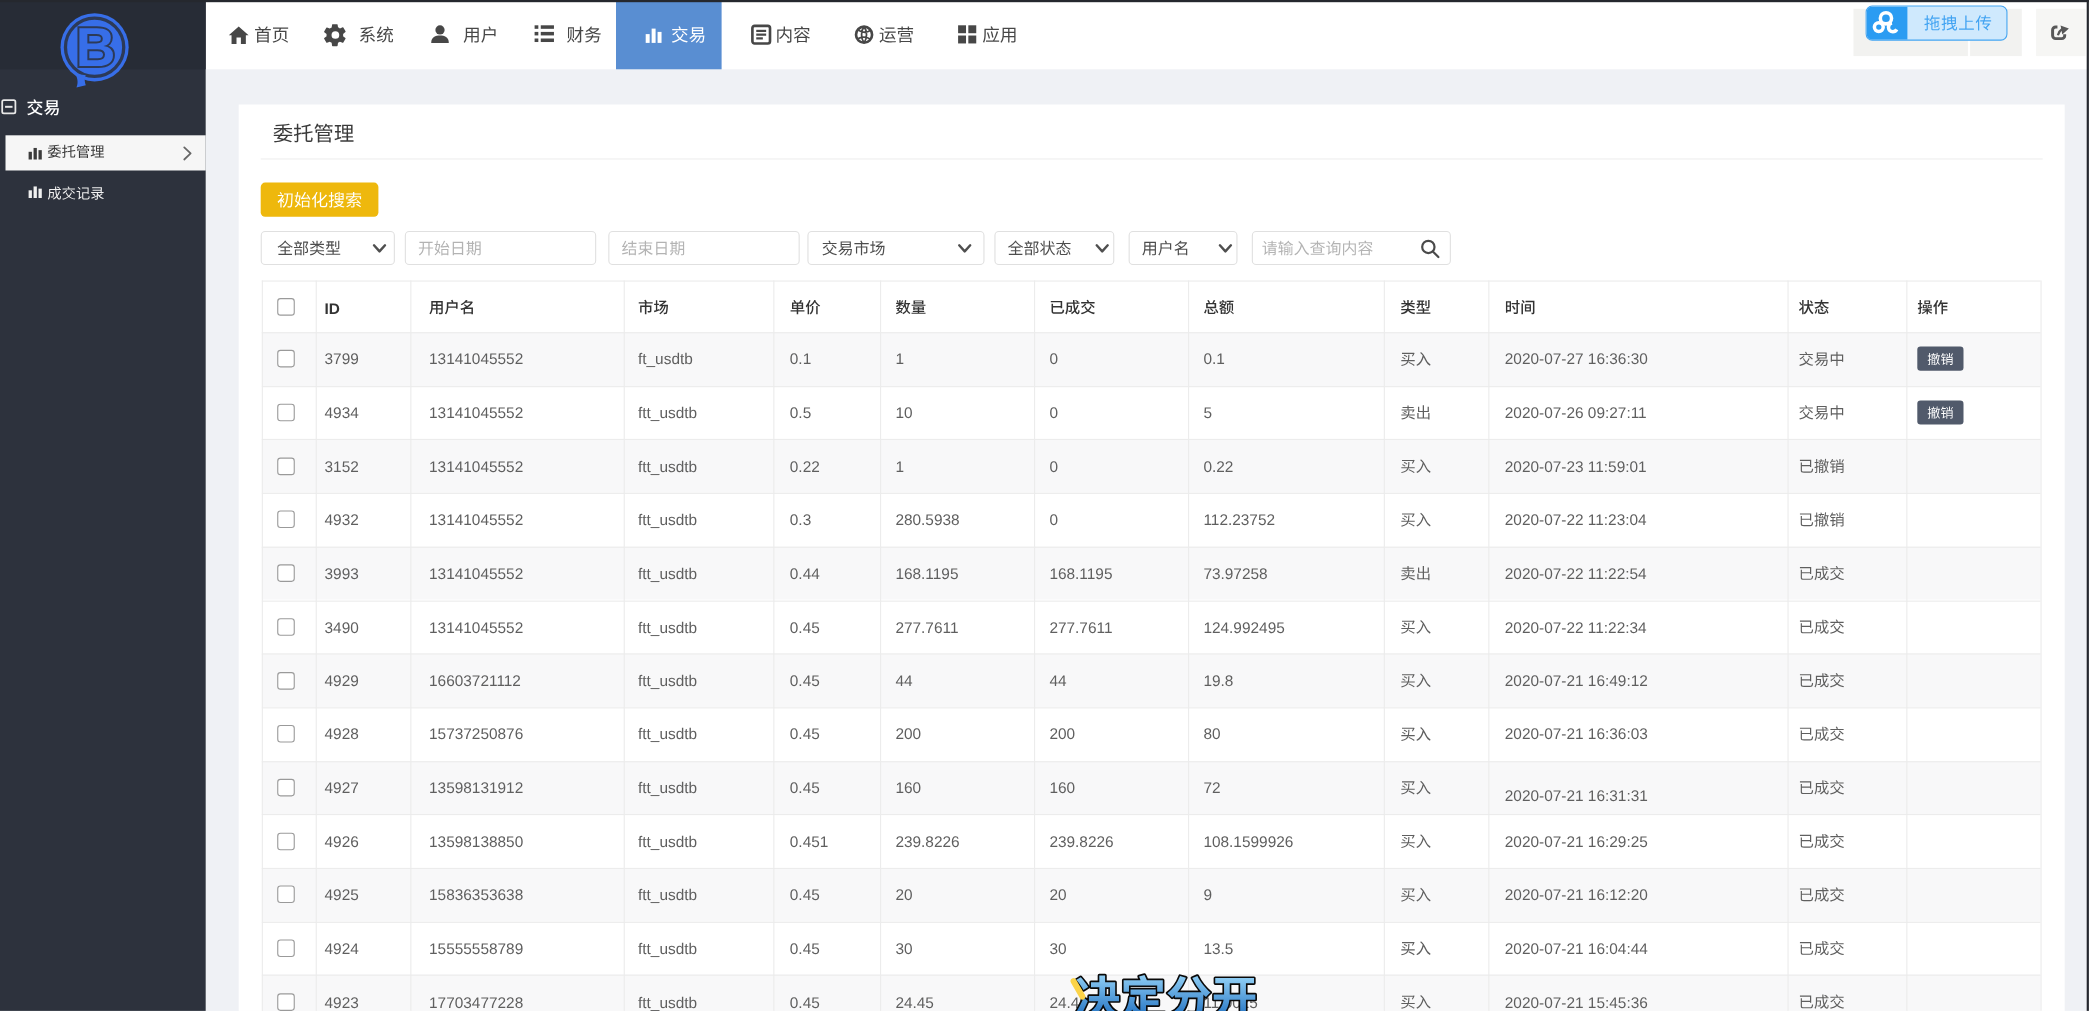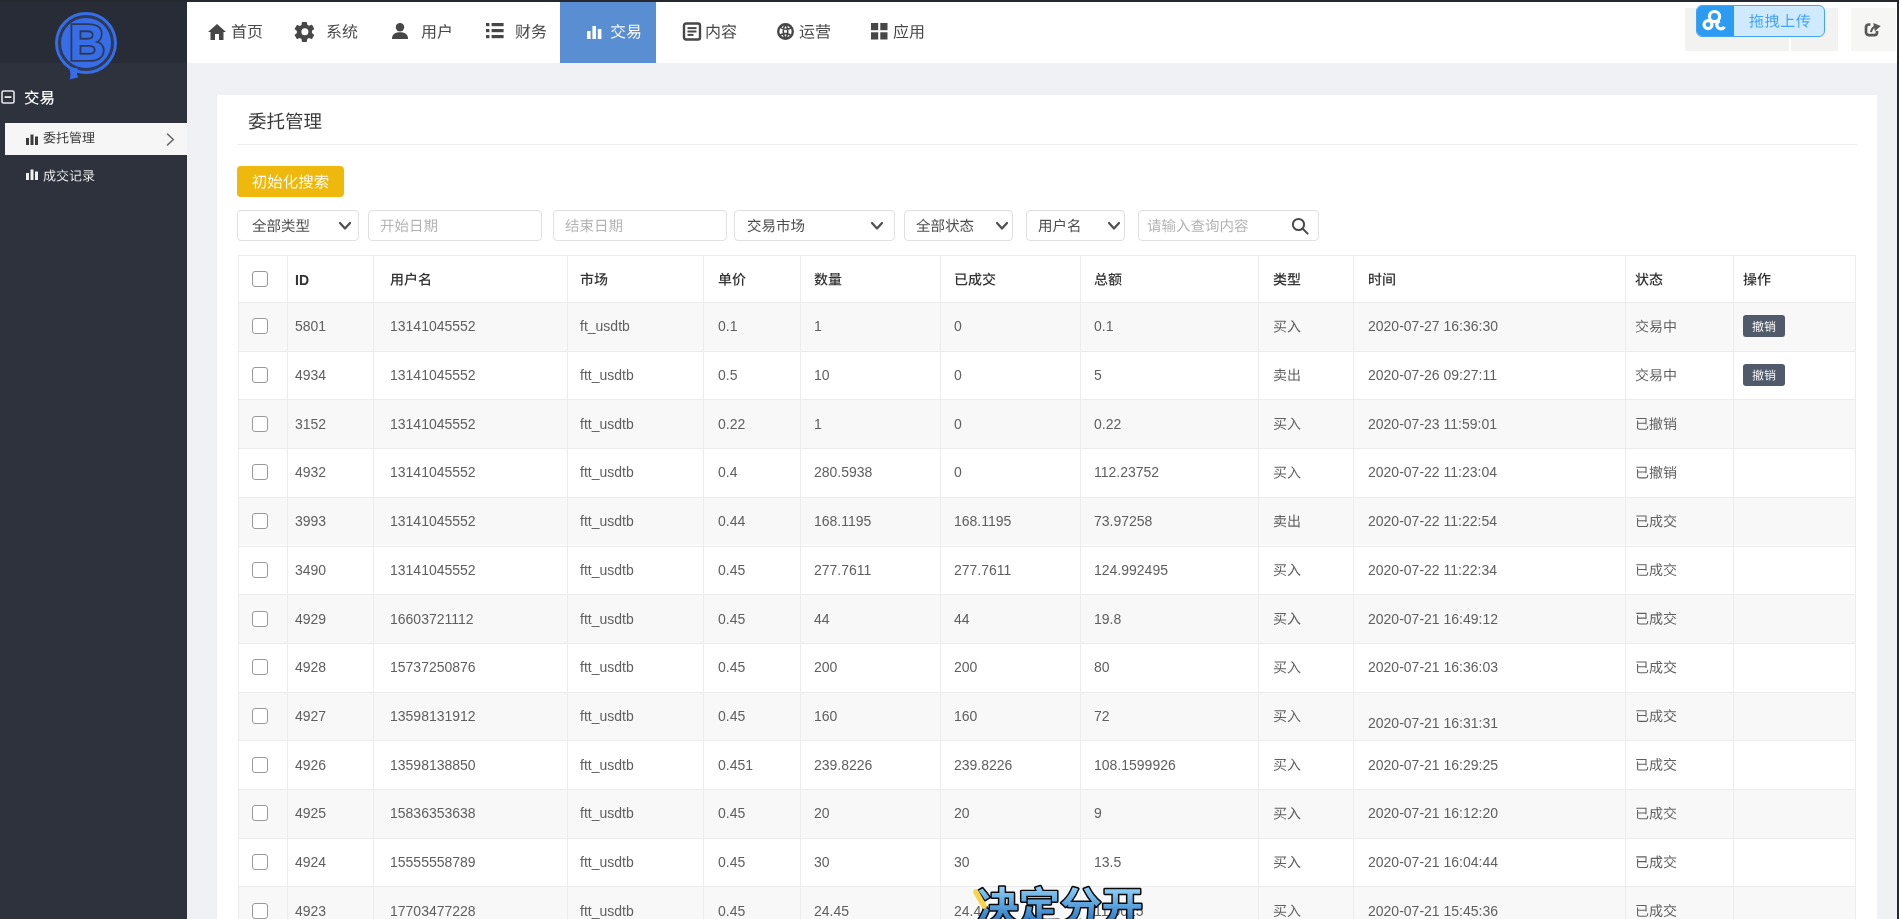--- a/index.html
+++ b/index.html
@@ -62,21 +62,21 @@
     <div class="abs" style="left:940px;top:255px;width:1px;height:664px;background:#ececec"></div>
     <div class="abs" style="left:1080px;top:255px;width:1px;height:664px;background:#ececec"></div>
     <div class="abs" style="left:1258px;top:255px;width:1px;height:664px;background:#ececec"></div>
     <div class="abs" style="left:1353px;top:255px;width:1px;height:664px;background:#ececec"></div>
     <div class="abs" style="left:1625px;top:255px;width:1px;height:664px;background:#ececec"></div>
     <div class="abs" style="left:1733px;top:255px;width:1px;height:664px;background:#ececec"></div>
     <div class="abs" style="left:1855px;top:255px;width:1px;height:664px;background:#ececec"></div>
     <div class="chk" style="left:252px;top:271px"></div>
     <span class="lat" style="left:295px;top:272px;font-weight:bold;color:#333">ID</span>
     <div class="chk" style="left:252px;top:318.35px"></div>
-    <span class="lat" style="left:295px;top:318.35px">5801</span>
+    <span class="lat" style="left:295px;top:318.35px">3799</span>
     <span class="lat" style="left:390px;top:318.35px">13141045552</span>
     <span class="lat" style="left:580px;top:318.35px">ft_usdtb</span>
     <span class="lat" style="left:718px;top:318.35px">0.1</span>
     <span class="lat" style="left:814px;top:318.35px">1</span>
     <span class="lat" style="left:954px;top:318.35px">0</span>
     <span class="lat" style="left:1094px;top:318.35px">0.1</span>
     <span class="lat" style="left:1368px;top:318.35px">2020-07-27 16:36:30</span>
     <div class="abs" style="left:1743px;top:315.35px;width:42px;height:22px;background:#515a6b;border-radius:3px"></div>
     <div class="chk" style="left:252px;top:367.05px"></div>
     <span class="lat" style="left:295px;top:367.05px">4934</span>
@@ -94,21 +94,21 @@
     <span class="lat" style="left:580px;top:415.75px">ftt_usdtb</span>
     <span class="lat" style="left:718px;top:415.75px">0.22</span>
     <span class="lat" style="left:814px;top:415.75px">1</span>
     <span class="lat" style="left:954px;top:415.75px">0</span>
     <span class="lat" style="left:1094px;top:415.75px">0.22</span>
     <span class="lat" style="left:1368px;top:415.75px">2020-07-23 11:59:01</span>
     <div class="chk" style="left:252px;top:464.45px"></div>
     <span class="lat" style="left:295px;top:464.45px">4932</span>
     <span class="lat" style="left:390px;top:464.45px">13141045552</span>
     <span class="lat" style="left:580px;top:464.45px">ftt_usdtb</span>
-    <span class="lat" style="left:718px;top:464.45px">0.4</span>
+    <span class="lat" style="left:718px;top:464.45px">0.3</span>
     <span class="lat" style="left:814px;top:464.45px">280.5938</span>
     <span class="lat" style="left:954px;top:464.45px">0</span>
     <span class="lat" style="left:1094px;top:464.45px">112.23752</span>
     <span class="lat" style="left:1368px;top:464.45px">2020-07-22 11:23:04</span>
     <div class="chk" style="left:252px;top:513.15px"></div>
     <span class="lat" style="left:295px;top:513.15px">3993</span>
     <span class="lat" style="left:390px;top:513.15px">13141045552</span>
     <span class="lat" style="left:580px;top:513.15px">ftt_usdtb</span>
     <span class="lat" style="left:718px;top:513.15px">0.44</span>
     <span class="lat" style="left:814px;top:513.15px">168.1195</span>

